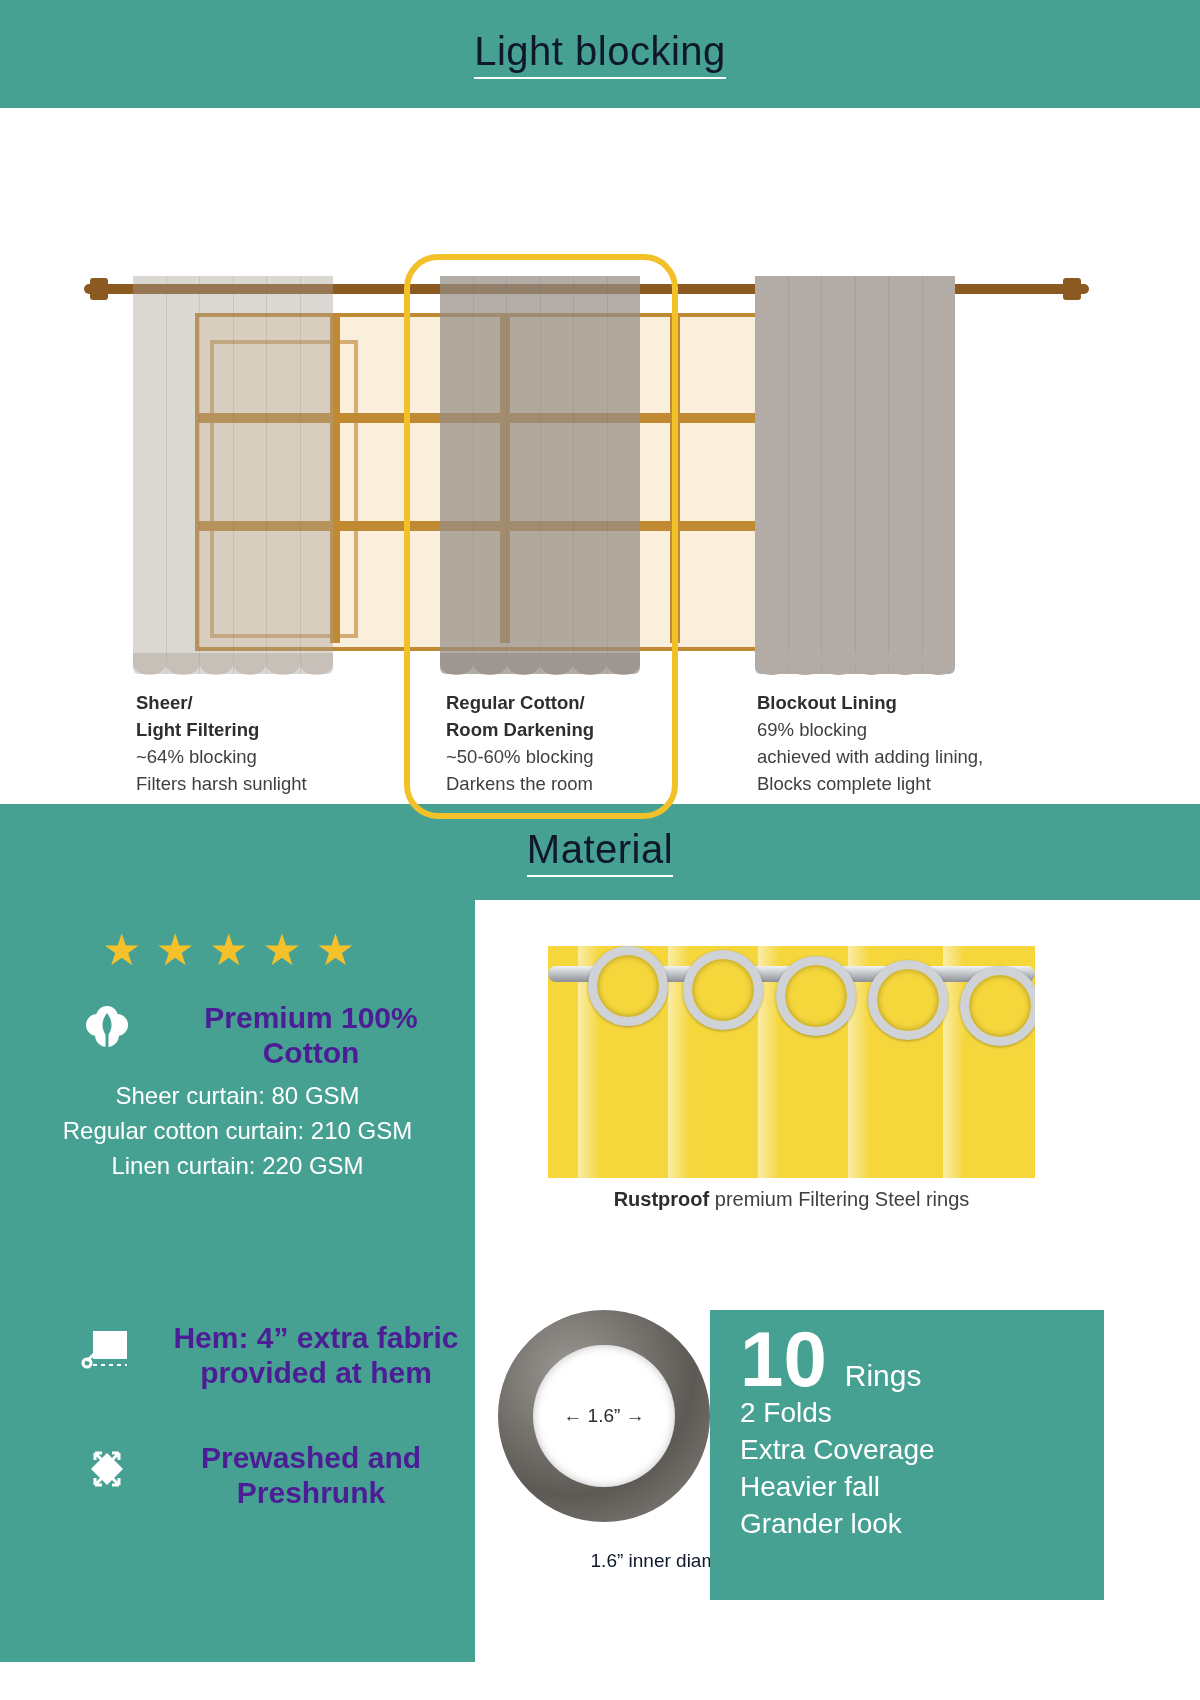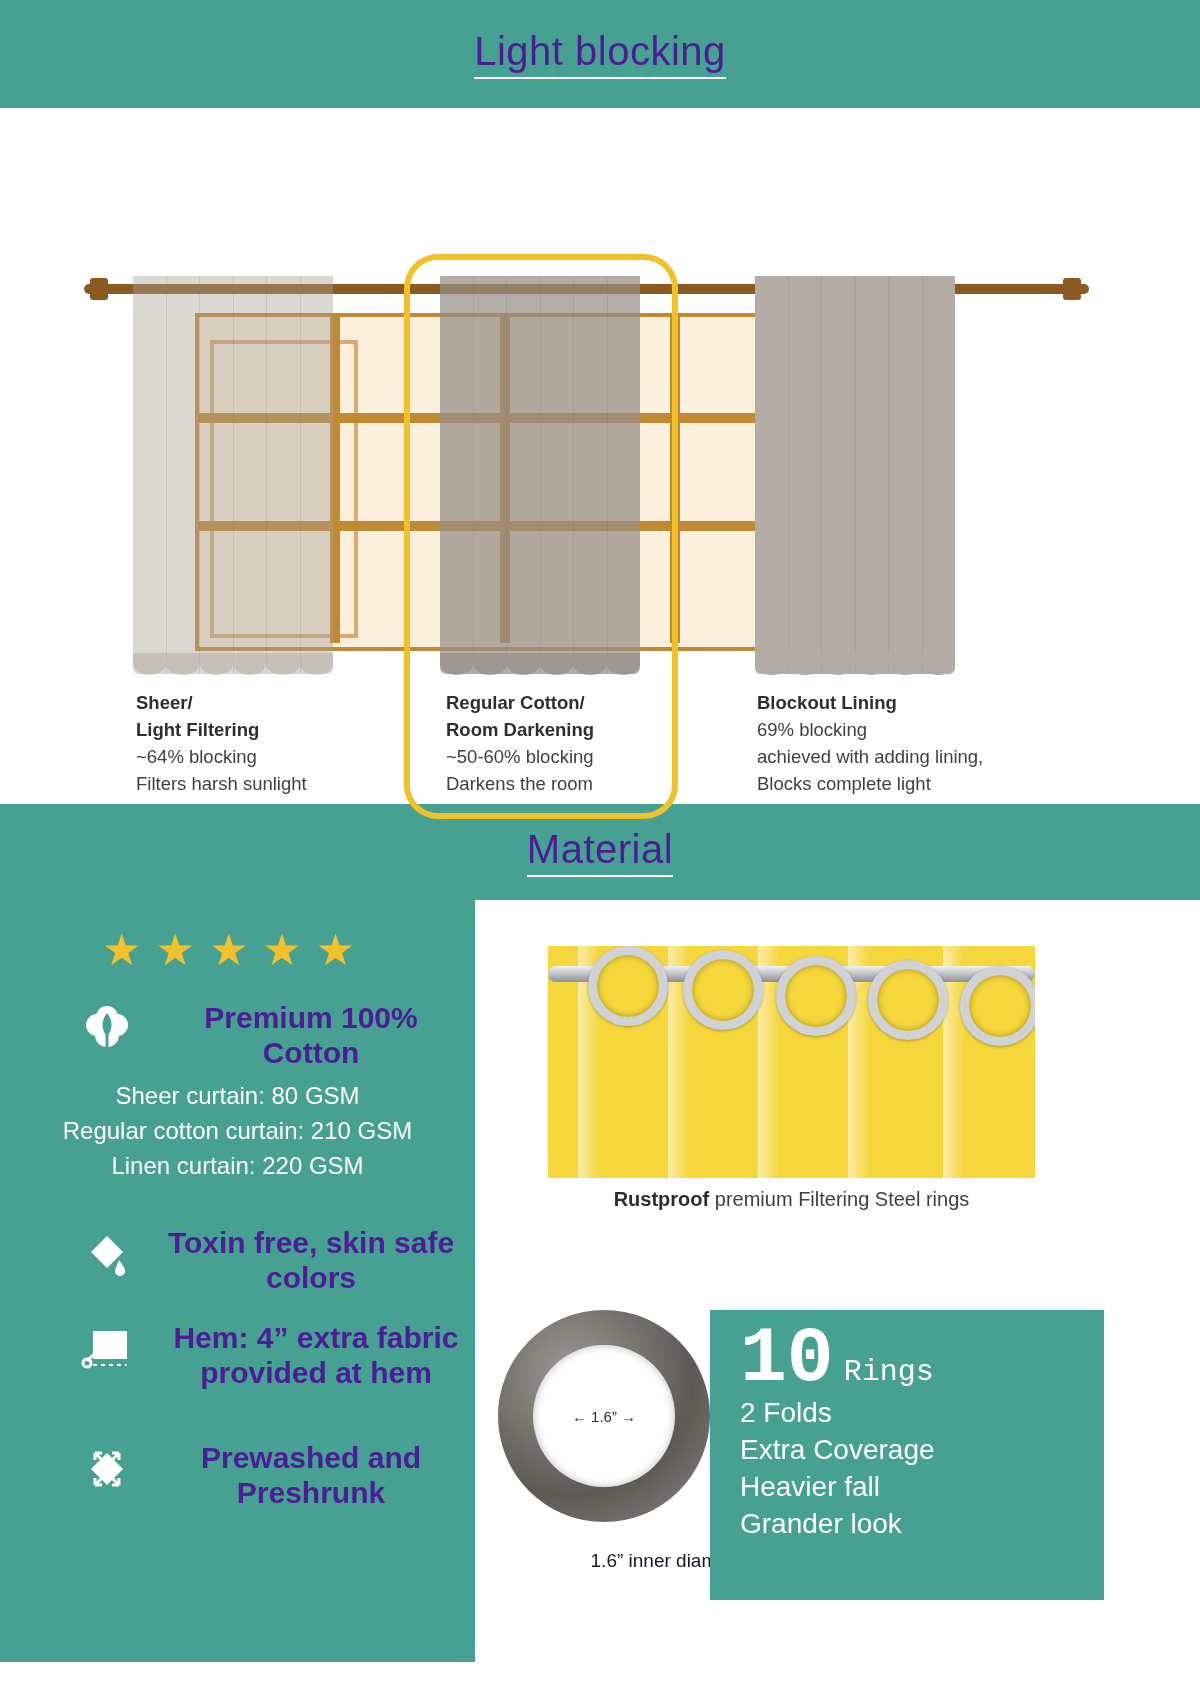--- a/index.html
+++ b/index.html
@@ -22,21 +22,21 @@
 
   
   .banner {
     width: 1200px;
     background: #46a193;
     display: flex;
     align-items: center;
     justify-content: center;
   }
   .banner-title {
-    color: #4c1d95;
+    color: #0f172a;
     font-size: 40px;
     letter-spacing: 0.5px;
     border-bottom: 2px solid #ffffff;
     padding-bottom: 4px;
     line-height: 1.1;
   }
   #banner-light { height: 108px; }
   #banner-material { height: 96px; }
 
   
@@ -319,21 +319,21 @@
     width: 142px;
     height: 142px;
     border-radius: 50%;
     background: #ffffff;
     box-shadow: inset 0 0 10px rgba(0,0,0,0.25);
     display: flex;
     align-items: center;
     justify-content: center;
   }
   .grommet .dim {
-    font-size: 15px;
+    font-size: 19px;
     color: #2e2e2e;
     white-space: nowrap;
   }
   .grommet-caption {
     position: absolute;
     left: 460px;
     top: 650px;
     width: 290px;
     text-align: right;
     font-size: 19px;
@@ -353,22 +353,21 @@
     box-sizing: border-box;
   }
   .rings-box .bignum {
     font-size: 78px;
     line-height: 70px;
     font-weight: bold;
   }
   .rings-box .num-row {
     display: flex;
     align-items: baseline;
-    gap: 10px;
-    font-family: Liberation Mono, monospace;
+    gap: 18px;
   }
   .rings-box .num-label {
     font-size: 30px;
     line-height: 34px;
   }
   .rings-box .line {
     font-size: 28px;
     line-height: 37px;
   }
 </style>
@@ -510,29 +509,20 @@
         </span>
         <span class="ftext">Premium 100% Cotton</span>
       </div>
 
       <div class="gsm-lines">
         <div>Sheer curtain: 80 GSM</div>
         <div>Regular cotton curtain: 210 GSM</div>
         <div>Linen curtain: 220 GSM</div>
       </div>
 
-      <div class="feature" id="feature-toxin">
-        <span class="ficon">
-          <svg width="56" height="56" viewBox="0 0 56 56">
-            <path d="M12 26 L28 10 L44 26 L28 42 Z" fill="#ffffff"></path>
-            <path d="M40 34 C44 40 46 42 46 45 a5 5 0 0 1 -10 0 c0-3 2-5 4-11 z" fill="#ffffff"></path>
-          </svg>
-        </span>
-        <span class="ftext">Toxin free, skin safe colors</span>
-      </div>
 
       <div class="feature" id="feature-hem">
         <span class="ficon">
           <svg width="56" height="56" viewBox="0 0 56 56">
             <rect x="14" y="10" width="34" height="28" fill="#ffffff"></rect>
             <path d="M8 40 L22 26" stroke="#ffffff" stroke-width="3"></path>
             <circle cx="8" cy="42" r="4" fill="none" stroke="#ffffff" stroke-width="3"></circle>
             <path d="M14 44 H48" stroke="#ffffff" stroke-width="2" stroke-dasharray="4 4"></path>
           </svg>
         </span>

